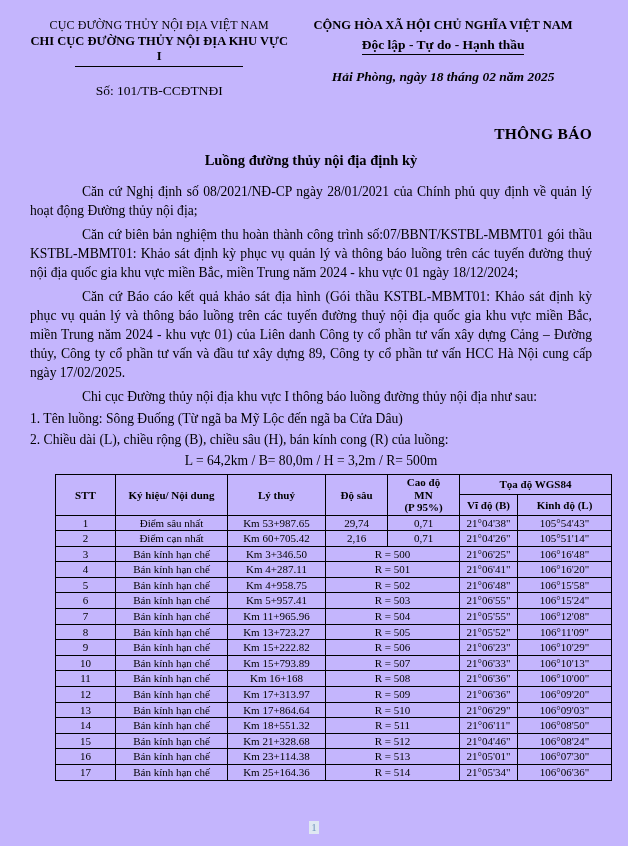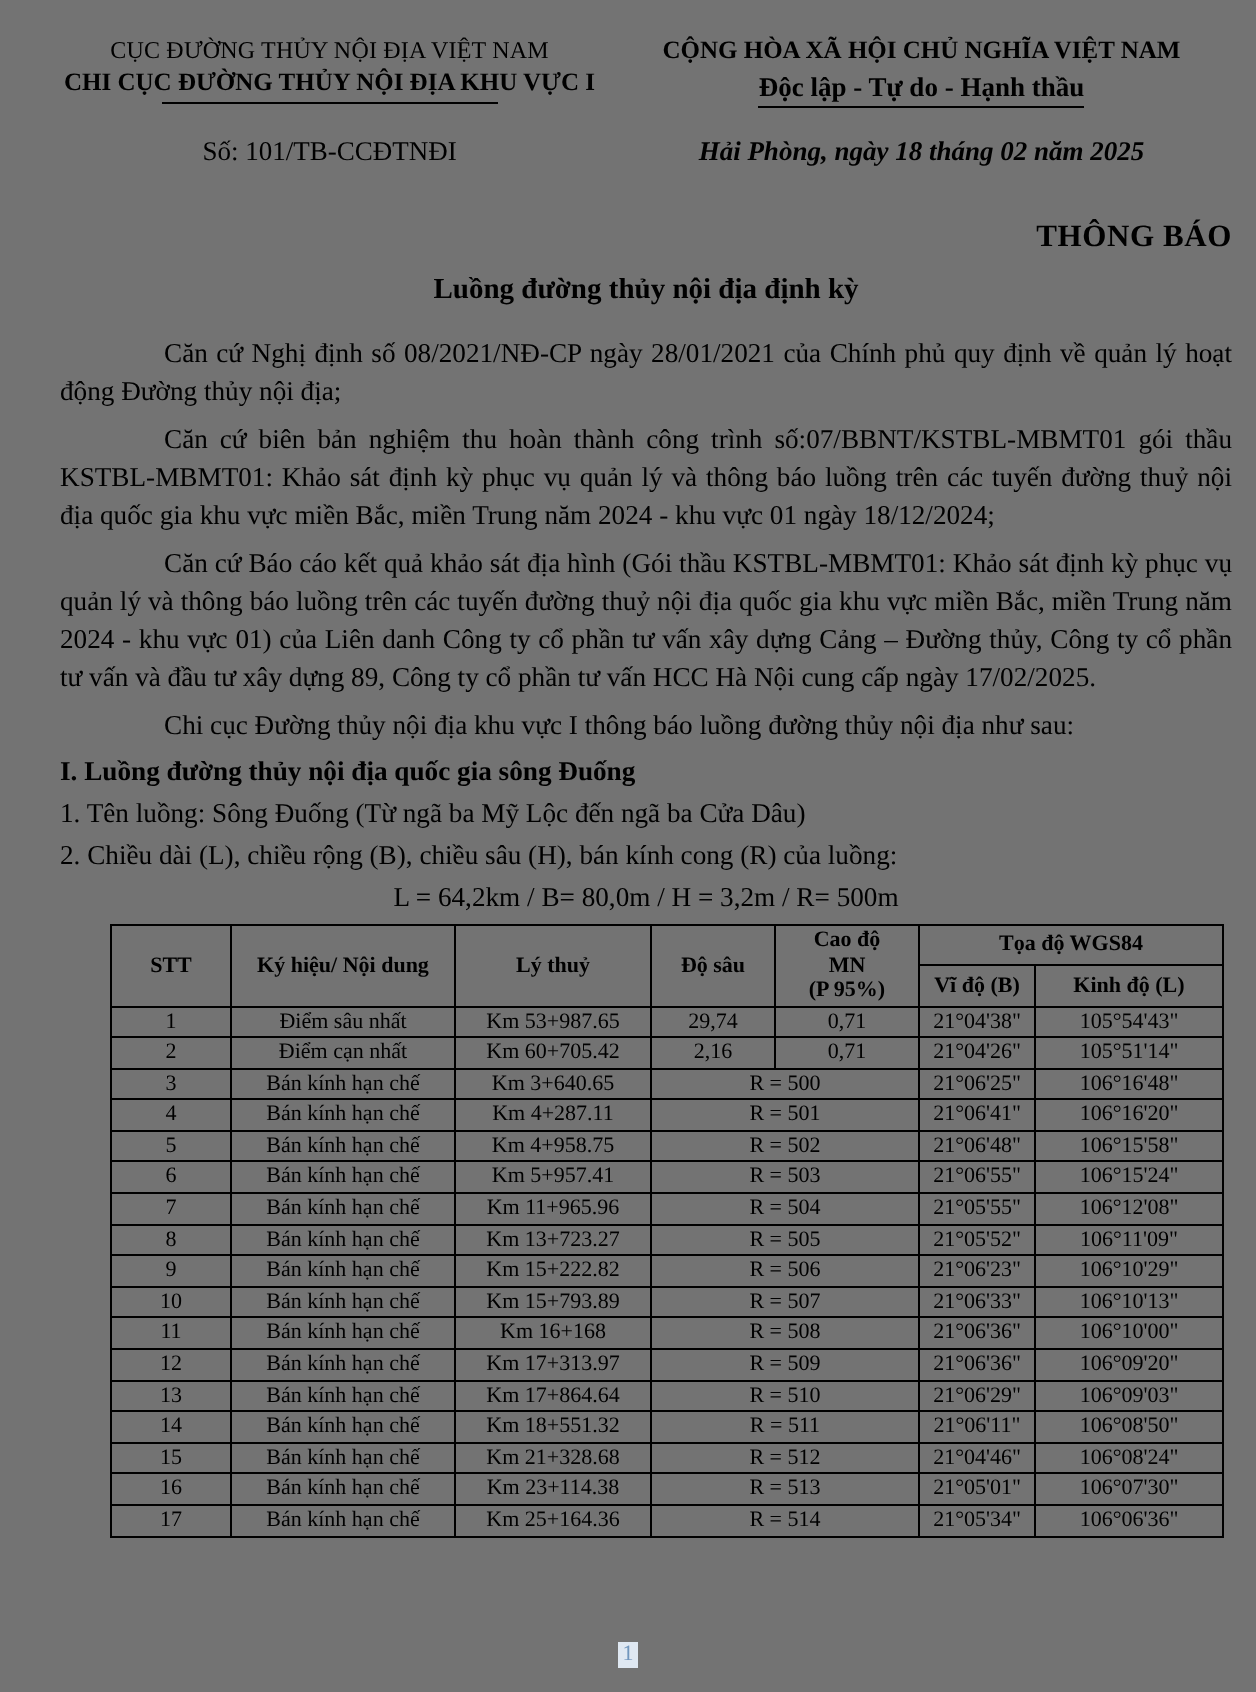--- a/index.html
+++ b/index.html
@@ -1,23 +1,23 @@
 <!DOCTYPE html>
 <html><head>
 <meta charset="utf-8">
 <style>
   * { margin: 0; padding: 0; box-sizing: border-box; }
   html, body { background: #ffffff; }
   body { width: 628px; font-family: "Liberation Serif", "DejaVu Serif", serif; color: #000; }
   .page {
     position: relative;
     width: 628px; height: 846px;
-    background: #737373;
+    background: #c4b5fd;
     overflow: hidden;
-    padding: 18px 12px 0 30px;
+    padding: 18px 36px 0 30px;
   }
   
   .doc-header { display: flex; justify-content: space-between; margin-bottom: 26px; }
   .hdr-left { width: 46%; text-align: center; }
   .hdr-right { width: 53%; text-align: center; }
   .hdr-org-parent { font-size: 12px; letter-spacing: 0.1px; }
   .hdr-org-name { font-size: 12.5px; font-weight: bold; margin-top: 1px; }
   .hdr-rule { width: 168px; margin: 2px auto 0; border-top: 1.3px solid #000; }
   .hdr-doc-number { font-size: 13.5px; margin-top: 16px; }
   .hdr-nation { font-size: 12.5px; font-weight: bold; }
@@ -86,21 +86,20 @@
   <div class="doc-title">THÔNG BÁO</div>
   <div class="doc-subtitle">Luồng đường thủy nội địa định kỳ</div>
 
   <div class="body-text">
       <p class="para">Căn cứ Nghị định số 08/2021/NĐ-CP ngày 28/01/2021 của Chính phủ quy định về quản lý hoạt động Đường thủy nội địa;</p>
       <p class="para">Căn cứ biên bản nghiệm thu hoàn thành công trình số:07/BBNT/KSTBL-MBMT01 gói thầu KSTBL-MBMT01: Khảo sát định kỳ phục vụ quản lý và thông báo luồng trên các tuyến đường thuỷ nội địa quốc gia khu vực miền Bắc, miền Trung năm 2024 - khu vực 01 ngày 18/12/2024;</p>
       <p class="para">Căn cứ Báo cáo kết quả khảo sát địa hình (Gói thầu KSTBL-MBMT01: Khảo sát định kỳ phục vụ quản lý và thông báo luồng trên các tuyến đường thuỷ nội địa quốc gia khu vực miền Bắc, miền Trung năm 2024 - khu vực 01) của Liên danh Công ty cổ phần tư vấn xây dựng Cảng – Đường thủy, Công ty cổ phần tư vấn và đầu tư xây dựng 89, Công ty cổ phần tư vấn HCC Hà Nội cung cấp ngày 17/02/2025.</p>
       <p class="para">Chi cục Đường thủy nội địa khu vực I thông báo luồng đường thủy nội địa như sau:</p>
     </div>
 
-  <div class="sec-heading">I. Luồng đường thủy nội địa quốc gia sông Đuống</div>
   <div class="sec-item">1. Tên luồng: Sông Đuống (Từ ngã ba Mỹ Lộc đến ngã ba Cửa Dâu)</div>
   <div class="sec-item">2. Chiều dài (L), chiều rộng (B), chiều sâu (H), bán kính cong (R) của luồng:</div>
   <div class="dim-line">L = 64,2km / B= 80,0m / H = 3,2m / R= 500m</div>
 
   <table class="survey">
     <colgroup>
       <col style="width:60px">
         <col style="width:112px">
         <col style="width:98px">
       <col style="width:62px">
@@ -141,21 +140,21 @@
           <td>Điểm cạn nhất</td>
           <td>Km 60+705.42</td>
           <td>2,16</td>
           <td>0,71</td>
           <td>21°04'26"</td>
           <td>105°51'14"</td>
         </tr>
         <tr>
           <td>3</td>
           <td>Bán kính hạn chế</td>
-          <td>Km 3+640.65</td>
+          <td>Km 3+346.50</td>
           <td colspan="2">R = 500</td>
           <td>21°06'25"</td>
           <td>106°16'48"</td>
         </tr>
         <tr>
           <td>4</td>
           <td>Bán kính hạn chế</td>
           <td>Km 4+287.11</td>
           <td colspan="2">R = 501</td>
           <td>21°06'41"</td>

